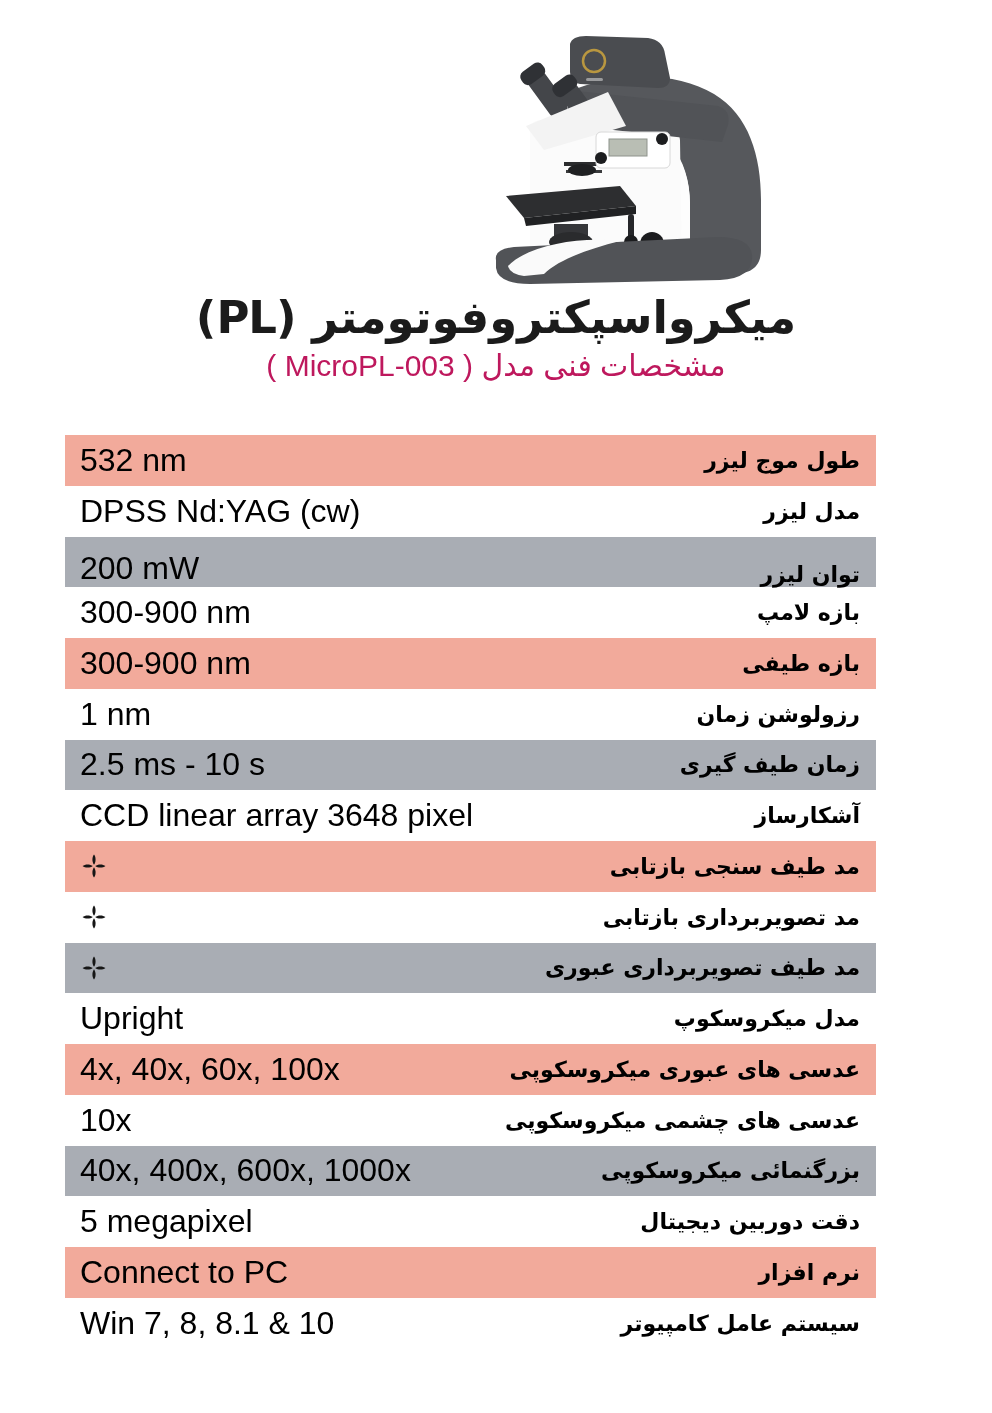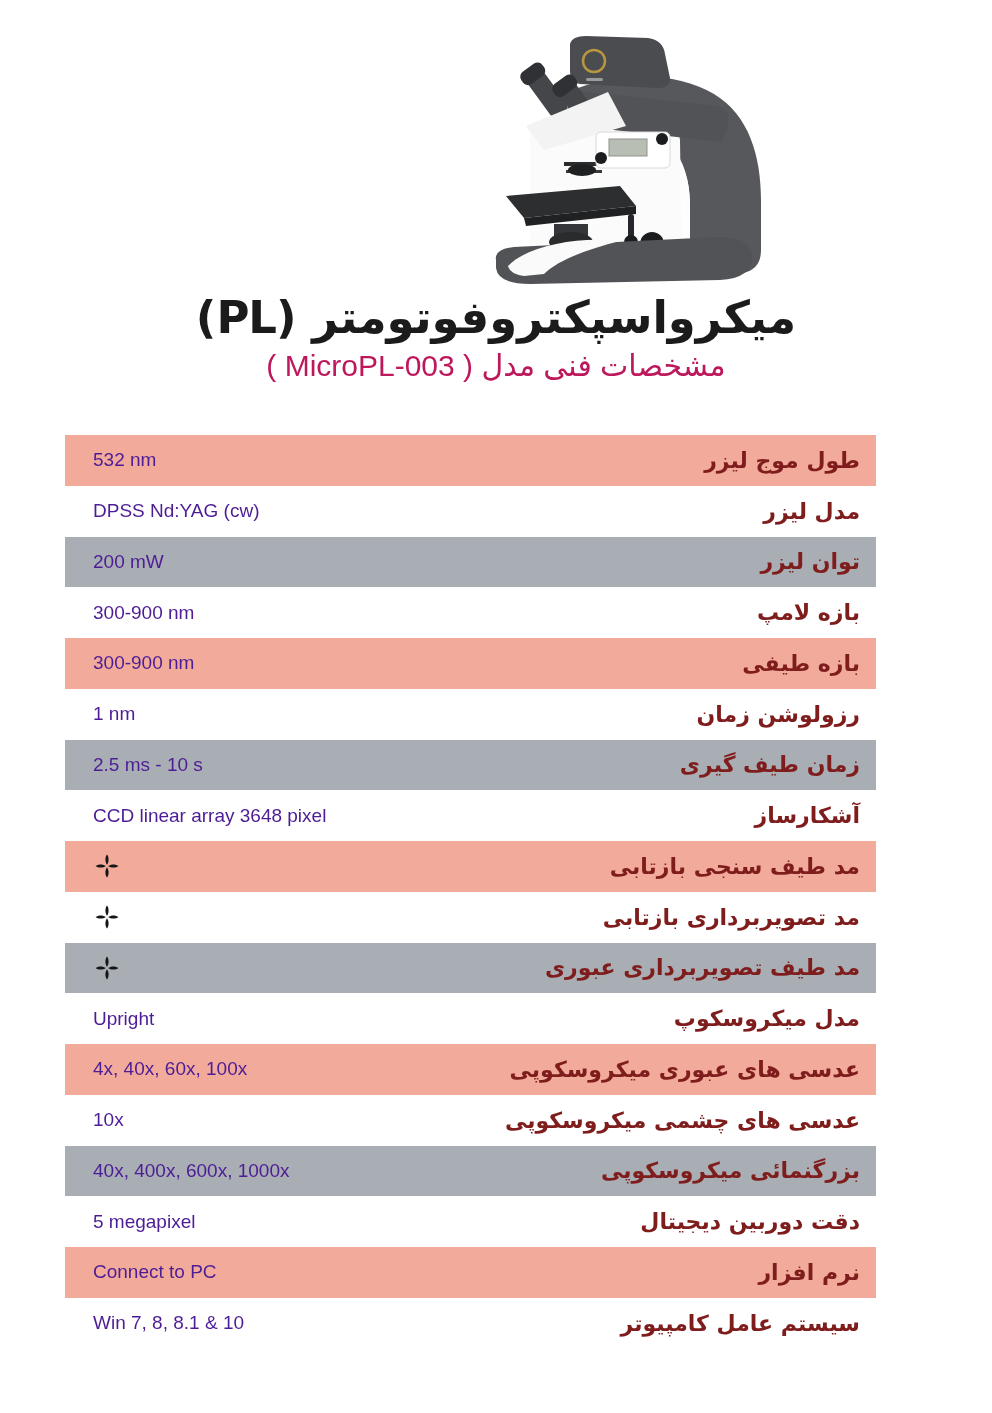--- a/index.html
+++ b/index.html
@@ -12,23 +12,23 @@
   
   .title-block{position:absolute;top:278px;left:0;width:992px;text-align:center;}
   .page-title{direction:rtl;font-size:45px;font-weight:bold;color:#1b1b1b;margin:0;line-height:1.15;
               font-family:"DejaVu Sans",sans-serif;letter-spacing:-1px;}
   .page-subtitle{direction:rtl;font-size:30px;color:#be185d;margin-top:4px;
               font-family:"Liberation Sans","DejaVu Sans",sans-serif;}
 
   
   .spec-table{position:absolute;top:421px;left:65px;width:811px;}
   .row{height:50.75px;display:flex;flex-direction:row;align-items:center;justify-content:space-between;}
-  .value{direction:ltr;text-align:left;padding-left:28px;font-size:19px;color:#4c1d95;
+  .value{direction:ltr;text-align:left;padding-left:15px;font-size:32px;color:#000000;
          font-family:"Liberation Sans","DejaVu Sans",sans-serif;white-space:nowrap;display:flex;align-items:center;}
-  .label{direction:rtl;text-align:right;padding-right:16px;font-size:22px;font-weight:bold;color:#7f1d1d;
+  .label{direction:rtl;text-align:right;padding-right:16px;font-size:22px;font-weight:bold;color:#000000;
          font-family:"DejaVu Sans",sans-serif;white-space:nowrap;}
   .petal-icon{width:28px;height:28px;display:inline-block;}
 </style>
 </head>
 <body>
 
 <div class="stage">
 
   <svg class="micro-img" viewBox="0 0 300 258" xmlns="http://www.w3.org/2000/svg" aria-hidden="true">
 
@@ -92,21 +92,21 @@
     <div class="row" style="background: rgb(242, 170, 155);">
       <div class="value">532 nm</div>
       <div class="label">طول موج لیزر</div>
     </div>
 
     <div class="row" style="background: transparent;">
       <div class="value">DPSS Nd:YAG (cw)</div>
       <div class="label">مدل لیزر</div>
     </div>
 
-    <div class="row" style="background: rgb(169, 173, 180);">
+    <div class="row" style="background: rgb(169, 173, 180); align-items: flex-end;">
       <div class="value">200 mW</div>
       <div class="label">توان لیزر</div>
     </div>
 
     <div class="row" style="background: transparent;">
       <div class="value">300-900 nm</div>
       <div class="label">بازه لامپ</div>
     </div>
 
     <div class="row" style="background: rgb(242, 170, 155);">

